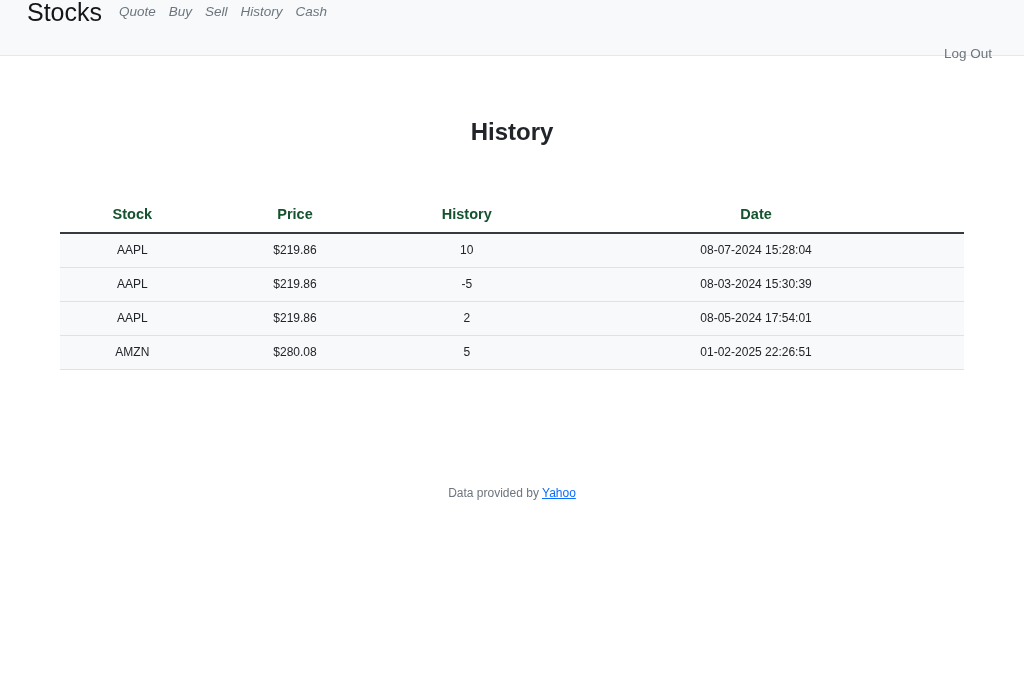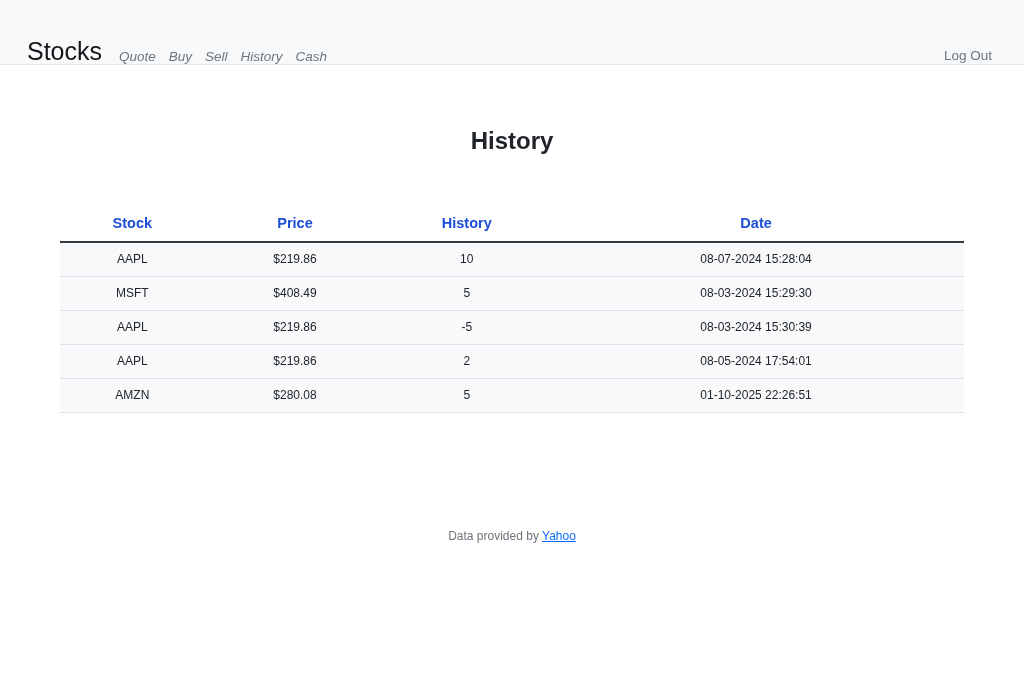--- a/index.html
+++ b/index.html
@@ -17,25 +17,25 @@
     width: 1024px;
     height: 683px;
     background: #ffffff;
     color: var(--text);
     font-family: "Liberation Sans", sans-serif;
     overflow: hidden;
   }
 
   
   .navbar {
-    height: 65px;
+    height: 56px;
     background: var(--navbar-bg);
     border-bottom: 1px solid #e6e8ea;
     display: flex;
-    align-items: flex-end;
+    align-items: flex-start;
     padding: 0 32px 0 27px;
   }
   .brand {
     font-size: 25px;
     line-height: 1;
     color: #141619;
     text-decoration: none;
     margin-right: 17px;
     white-space: nowrap;
   }
@@ -69,21 +69,21 @@
     margin: 52px auto 0 auto;
     border-collapse: collapse;
     table-layout: fixed;
   }
   .history-table th {
     font-size: 14.5px;
     font-weight: 700;
     text-align: center;
     padding: 8px 4px 10px 4px;
     border-bottom: 2px solid var(--header-rule);
-    color: #1d4ed8;
+    color: #14532d;
     margin-top: 44px;
   }
   .history-table td {
     font-size: 12px;
     text-align: center;
     padding: 7px 4px;
     line-height: 19px;
     background: var(--row-bg);
     border-bottom: 1px solid var(--divider);
     color: var(--text);
@@ -137,42 +137,36 @@
       </tr>
     </thead>
     <tbody>
         <tr>
         <td>AAPL</td>
         <td>$219.86</td>
         <td>10</td>
         <td>08-07-2024 15:28:04</td>
       </tr>
         <tr>
-        <td>MSFT</td>
-        <td>$408.49</td>
-        <td>5</td>
-        <td>08-03-2024 15:29:30</td>
-      </tr>
-        <tr>
         <td>AAPL</td>
         <td>$219.86</td>
         <td>-5</td>
         <td>08-03-2024 15:30:39</td>
       </tr>
         <tr>
         <td>AAPL</td>
         <td>$219.86</td>
         <td>2</td>
         <td>08-05-2024 17:54:01</td>
       </tr>
         <tr>
         <td>AMZN</td>
         <td>$280.08</td>
         <td>5</td>
-        <td>01-10-2025 22:26:51</td>
+        <td>01-02-2025 22:26:51</td>
       </tr>
       </tbody>
   </table>
 </main>
 
 <footer class="app-footer">
   <span>Data provided by</span>
   <a class="footer-link" href="#">Yahoo</a>
 </footer>
 

